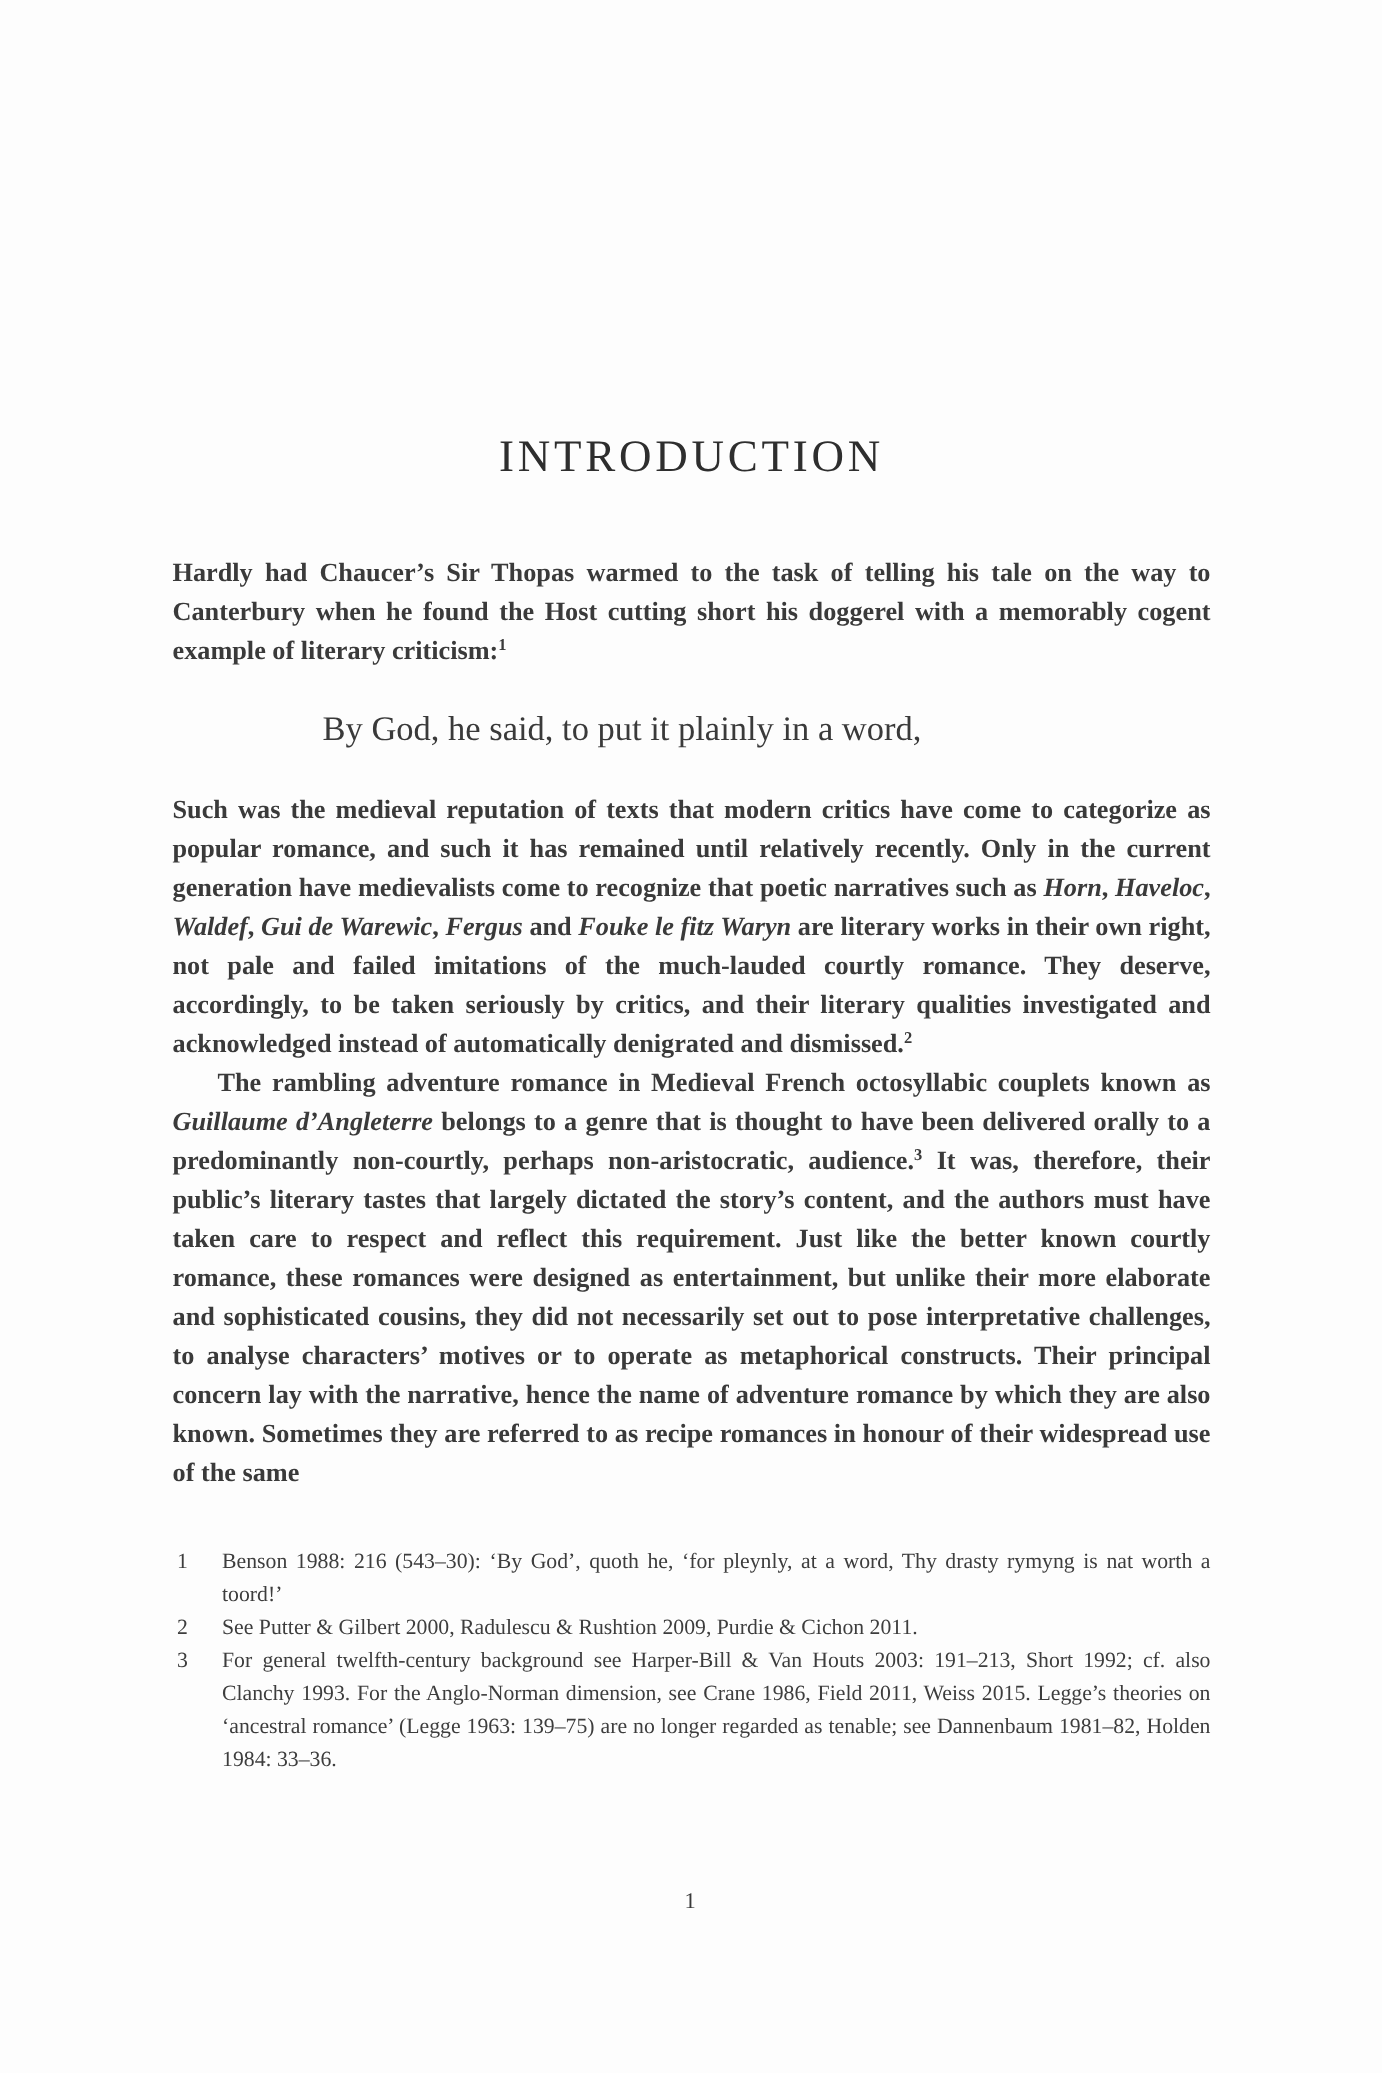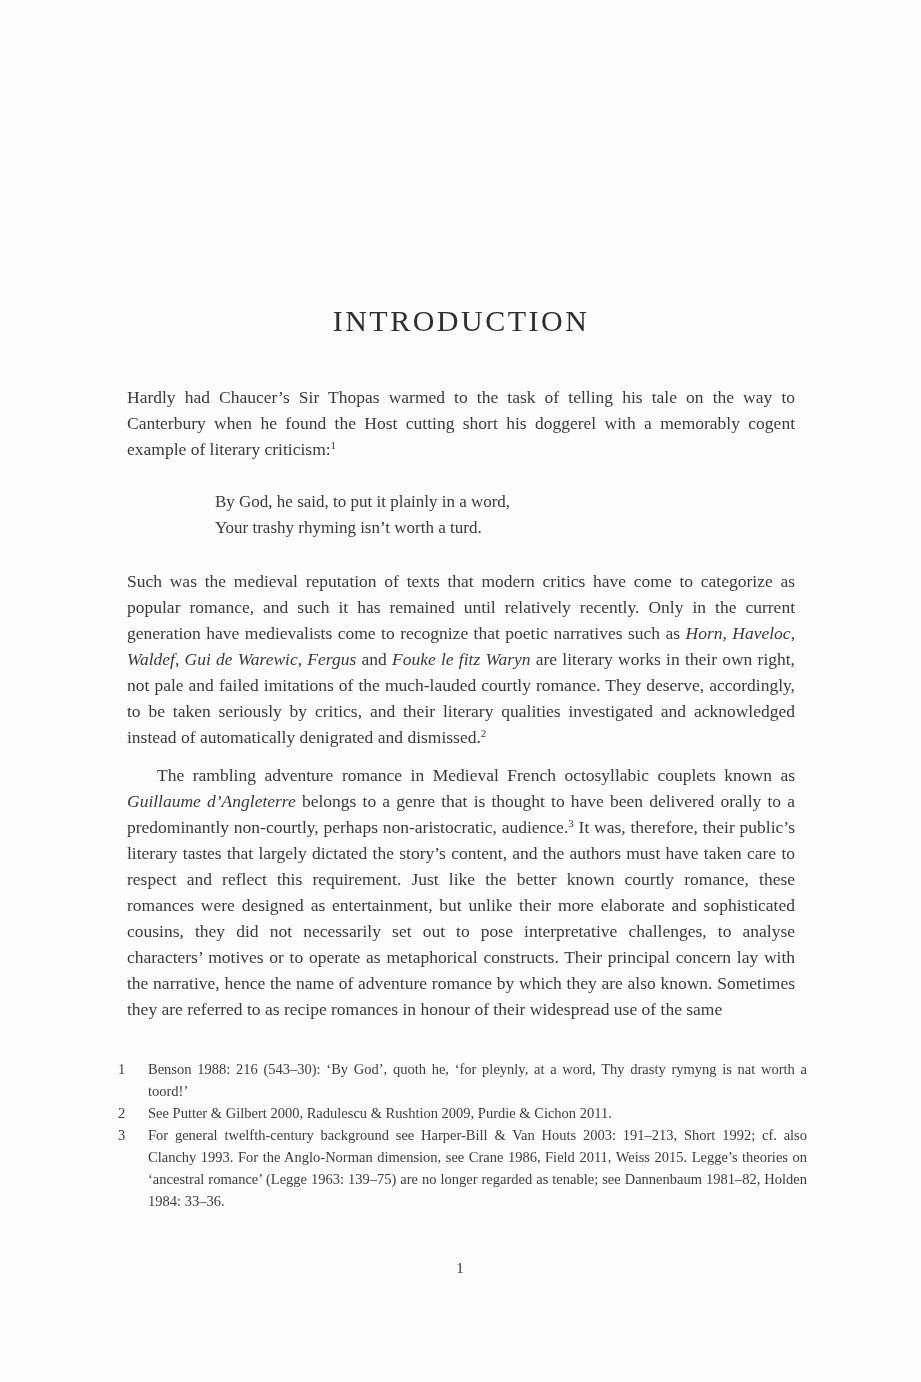--- a/index.html
+++ b/index.html
@@ -13,46 +13,47 @@
     color: #3a3a3a;
     overflow: hidden;
   }
   .content {
     position: absolute;
     left: 115px;
     top: 0;
     width: 692px;
   }
   .chapter-title {
-    margin: 16px;
+    margin: 0;
     padding-top: 288px;
     text-align: center;
     font-size: 30px;
     font-weight: normal;
     letter-spacing: 2.5px;
     color: #2e2e2e;
   }
   .body-blocks { margin-top: 46px; }
   .para {
-    margin: 12px;
+    margin: 0;
     font-size: 17.5px;
     line-height: 26px;
     text-align: justify;
     color: #3a3a3a;
+    font-weight: bold;
   }
   .para.indent { text-indent: 30px; }
   .para sup {
     font-size: 11px;
     line-height: 0;
     vertical-align: 6px;
   }
   .para em { font-style: italic; }
   .verse {
     margin: 27px 0 27px 100px;
-    font-size: 17px;
+    font-size: 23px;
     line-height: 26px;
   }
   .footnotes {
     margin-top: 36px;
     font-size: 14.5px;
     line-height: 22px;
     color: #3d3d3d;
   }
   .footnote { display: flex; }
   .fn-num { flex: none; width: 30px; padding-left: 3px; }
@@ -72,21 +73,20 @@
 <body>
 
 <div class="page">
   <div class="content">
     <h1 class="chapter-title">INTRODUCTION</h1>
 
     <div class="body-blocks">
         <p class="para">Hardly had Chaucer’s Sir Thopas warmed to the task of telling his tale on the way to Canterbury when he found the Host cutting short his doggerel with a memorably cogent example of literary criticism:<sup>1</sup></p>
         <div class="verse">
           <div class="line">By God, he said, to put it plainly in a word,</div>
-          <div class="line">Your trashy rhyming isn’t worth a turd.</div>
         </div>
         <p class="para">Such was the medieval reputation of texts that modern critics have come to categorize as popular romance, and such it has remained until relatively recently. Only in the current generation have medievalists come to recognize that poetic narratives such as <em>Horn</em>, <em>Haveloc</em>, <em>Waldef</em>, <em>Gui de Warewic</em>, <em>Fergus</em> and <em>Fouke le fitz Waryn</em> are literary works in their own right, not pale and failed imitations of the much-lauded courtly romance. They deserve, accordingly, to be taken seriously by critics, and their literary qualities investigated and acknowledged instead of automatically denigrated and dismissed.<sup>2</sup></p>
         <p class="para indent">The rambling adventure romance in Medieval French octosyllabic couplets known as <em>Guillaume d’Angleterre</em> belongs to a genre that is thought to have been delivered orally to a predominantly non-courtly, perhaps non-aristocratic, audience.<sup>3</sup> It was, therefore, their public’s literary tastes that largely dictated the story’s content, and the authors must have taken care to respect and reflect this requirement. Just like the better known courtly romance, these romances were designed as entertainment, but unlike their more elaborate and sophisticated cousins, they did not necessarily set out to pose interpretative challenges, to analyse characters’ motives or to operate as metaphorical constructs. Their principal concern lay with the narrative, hence the name of adventure romance by which they are also known. Sometimes they are referred to as recipe romances in honour of their widespread use of the same</p>
       </div>
 
     <div class="footnotes">
         <div class="footnote">
           <span class="fn-num">1</span>
           <span class="fn-text">Benson 1988: 216 (543–30): ‘By God’, quoth he, ‘for pleynly, at a word, Thy drasty rymyng is nat worth a toord!’</span>
         </div>

